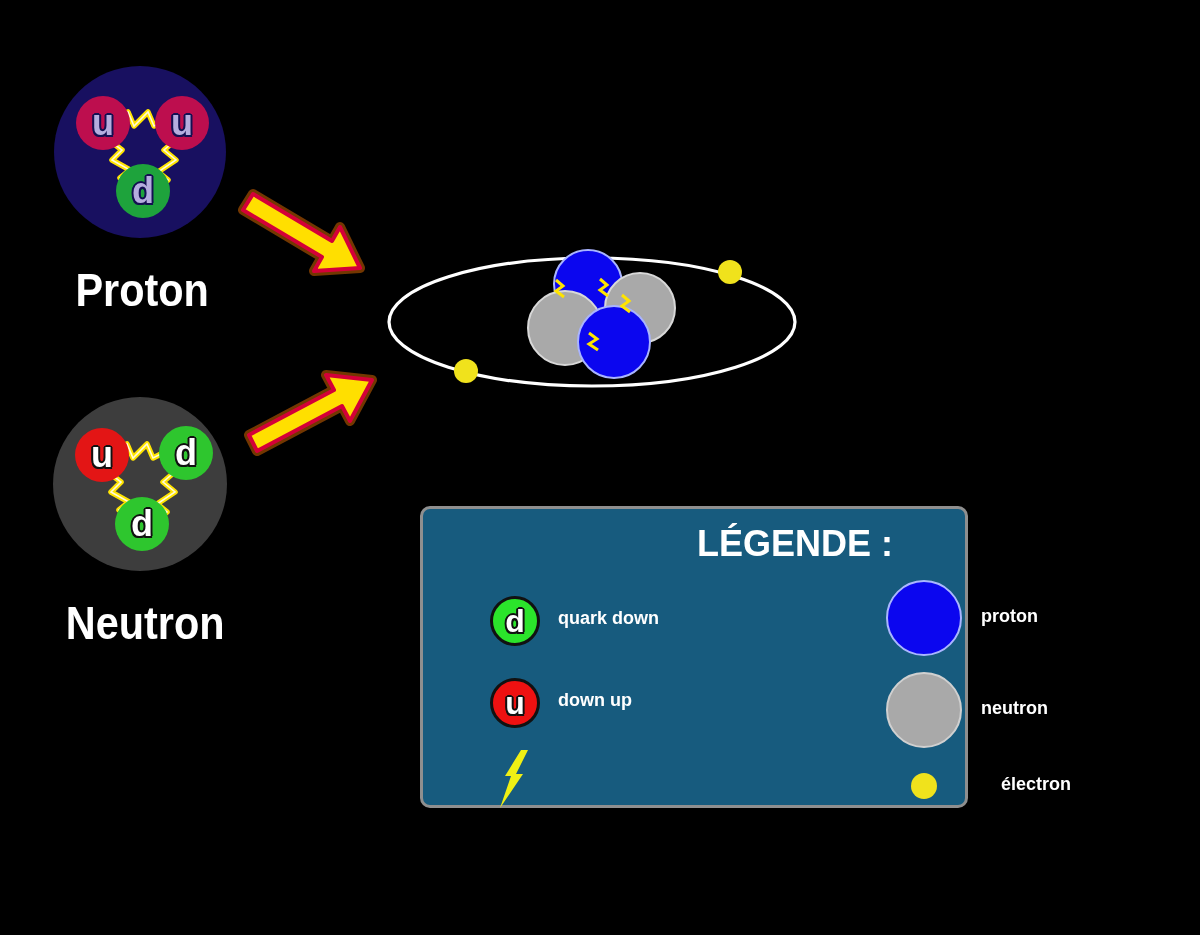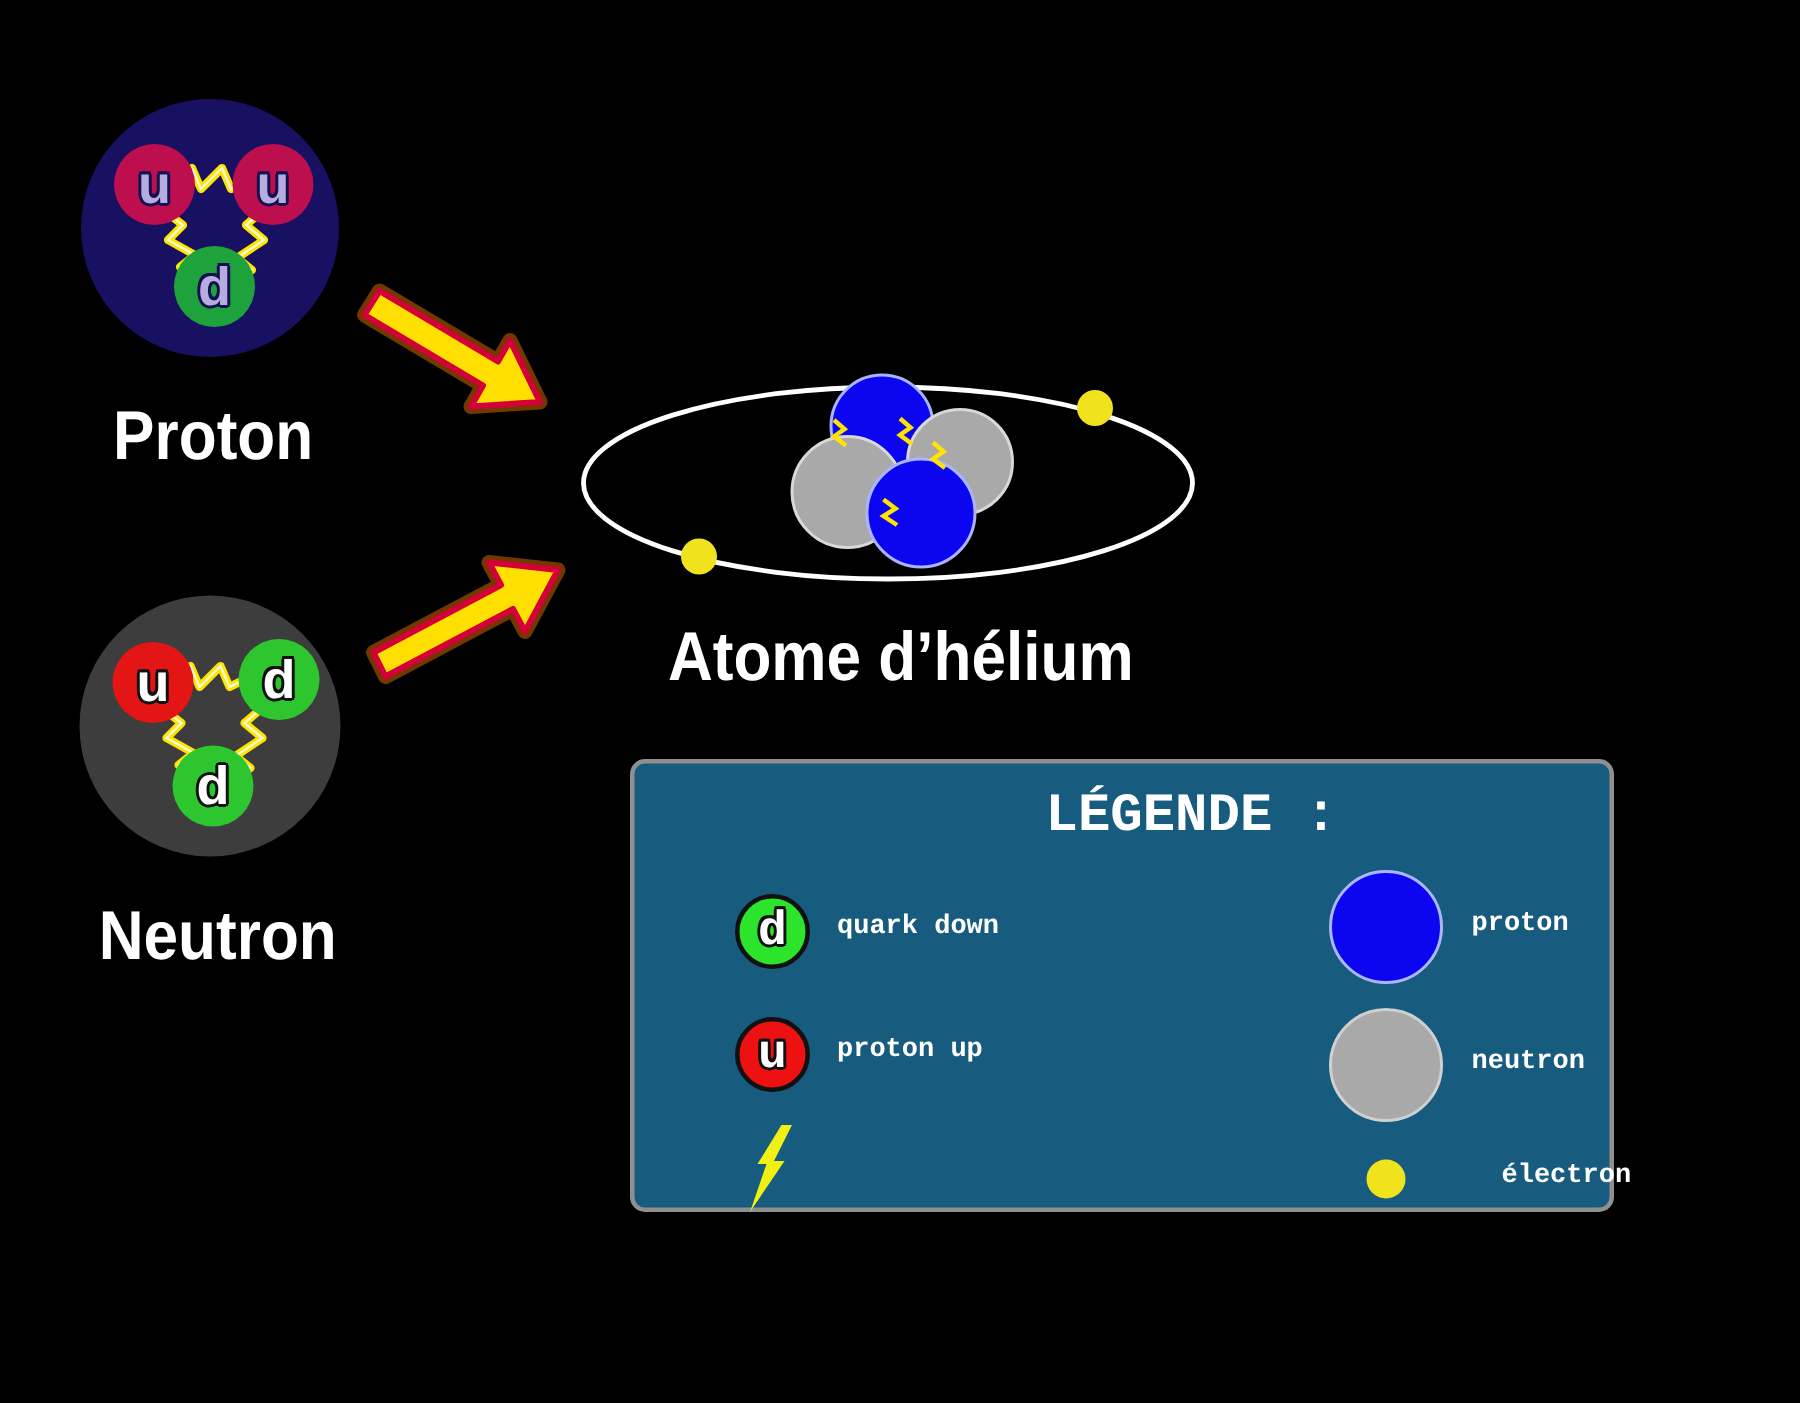--- a/index.html
+++ b/index.html
@@ -12,22 +12,22 @@
   .quark span{font-weight:bold;font-size:36px;line-height:1;}
   .q-proton span{color:#b5addf;
     text-shadow:2px 0 0 #141052,-2px 0 0 #141052,0 2px 0 #141052,0 -2px 0 #141052,
     1.5px 1.5px 0 #141052,-1.5px 1.5px 0 #141052,1.5px -1.5px 0 #141052,-1.5px -1.5px 0 #141052;}
   .q-neutron span, .legend-letter{color:#ffffff;
     text-shadow:2px 0 0 #111,-2px 0 0 #111,0 2px 0 #111,0 -2px 0 #111,
     1.5px 1.5px 0 #111,-1.5px 1.5px 0 #111,1.5px -1.5px 0 #111,-1.5px -1.5px 0 #111;}
   .heading{position:absolute;color:#fff;font-weight:bold;font-size:46px;
            text-align:center;white-space:nowrap;}
   .heading span{display:inline-block;transform:scaleX(0.9);transform-origin:center;}
-  .legend-box{position:absolute;left:420px;top:506px;width:656px;height:302px;
-              background:#175b7e;border:3px solid #8f8f8f;border-radius:10px;box-sizing:border-box;font-family:Liberation Mono, monospace;}
+  .legend-box{position:absolute;left:420px;top:506px;width:548px;height:302px;
+              background:#175b7e;border:3px solid #8f8f8f;border-radius:10px;box-sizing:border-box;}
   .legend-title{position:absolute;left:274px;top:14px;color:#fff;font-weight:bold;
                 font-size:36px;white-space:nowrap;}
   .legend-row-label{position:absolute;color:#fff;font-weight:bold;font-size:18px;white-space:nowrap;}
   .legend-circle{position:absolute;border-radius:50%;display:flex;align-items:center;
                  justify-content:center;box-sizing:border-box;}
   .legend-letter{font-weight:bold;font-size:32px;line-height:1;}
   svg{display:block;}
 </style>
 </head>
 <body>
@@ -114,36 +114,33 @@
       <span>d</span>
     </div>
     <div class="quark q-neutron" style="left:62px;top:100px;background:#2ec62e">
       <span>d</span>
     </div>
   </div>
   <div class="heading" style="left:40px;top:596px;width:210px">
     <span>Neutron</span>
   </div>
 
-  <div class="heading" style="left:381px;top:410px;width:440px">
-    <span>Atome d’hélium</span>
-  </div>
 
   <div class="legend-box">
     <div class="legend-title">LÉGENDE :</div>
 
     <div class="legend-circle" style="left:67px;top:87px;width:50px;height:50px;background:#2be42b;border:3px solid #111">
       <span class="legend-letter">d</span>
     </div>
     <div class="legend-row-label" style="left:135px;top:99px">quark down</div>
 
     <div class="legend-circle" style="left:67px;top:169px;width:50px;height:50px;background:#ee1111;border:3px solid #111">
       <span class="legend-letter">u</span>
     </div>
-    <div class="legend-row-label" style="left:135px;top:181px">proton up</div>
+    <div class="legend-row-label" style="left:135px;top:181px">down up</div>
 
     <svg class="abs" style="left:77px;top:241px" width="30" height="60" viewBox="0 0 30 60">
       <path d="M21,0 L5,26 L11,26 L0,58 L23,24 L16,24 L28,0 Z" fill="#f0f014"></path>
     </svg>
 
     <div class="legend-circle" style="left:463px;top:71px;width:76px;height:76px;background:#0b06ef;border:2px solid #aab6ff"></div>
     <div class="legend-row-label" style="left:558px;top:97px">proton</div>
 
     <div class="legend-circle" style="left:463px;top:163px;width:76px;height:76px;background:#a9a9a9;border:2px solid #d0d0d0"></div>
     <div class="legend-row-label" style="left:558px;top:189px">neutron</div>

